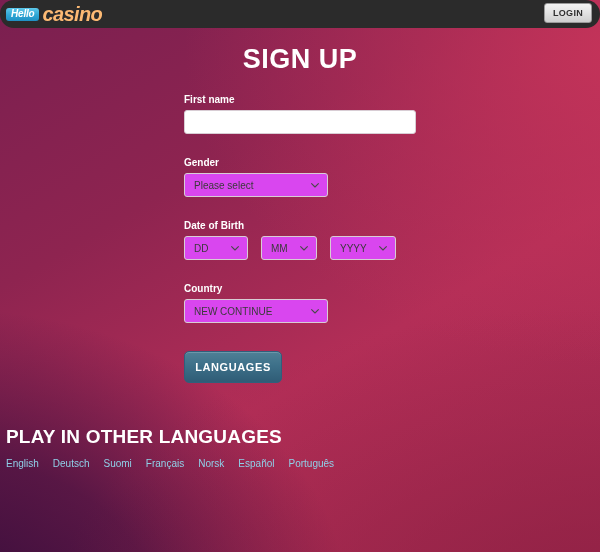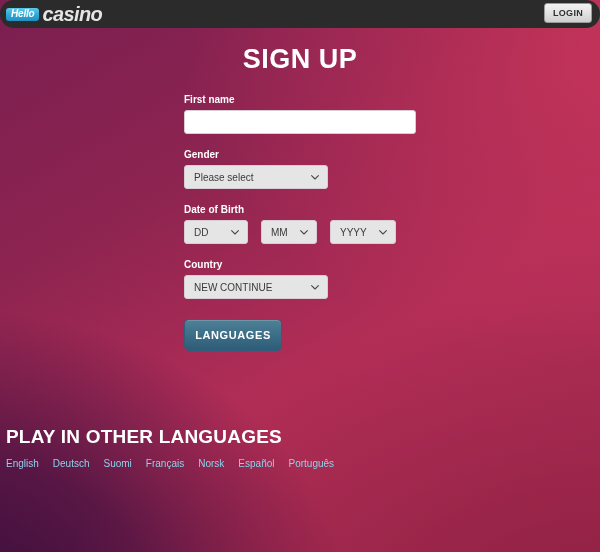--- a/index.html
+++ b/index.html
@@ -75,21 +75,21 @@
     font-weight: bold;
     font-style: italic;
     letter-spacing: -0.2px;
     padding: 1px 5px 2px 5px;
     border-radius: 3px;
     line-height: 1;
     height: 13px;
     box-sizing: border-box;
   }
   .logo-word {
-    color: #e5e5e5;
+    color: #fdba74;
     font-size: 20px;
     font-weight: bold;
     font-style: italic;
     letter-spacing: -0.6px;
     margin-left: 3px;
     line-height: 1;
     position: relative;
     top: 0px;
   }
   .login-btn {
@@ -138,41 +138,41 @@
     margin: 21px auto 0 auto;
   }
 
   .field-label {
     color: #ffffff;
     font-size: 10px;
     font-weight: bold;
     margin-bottom: 5px;
     line-height: 1.1;
   }
-  .field-group { margin-bottom: 15px; }
+  .field-group { margin-bottom: 23px; }
 
   .text-input {
     width: 232px;
     height: 24px;
     background: #ffffff;
     border: 1px solid #d8cdd4;
     border-radius: 3px;
     box-sizing: border-box;
     font-size: 11px;
     color: #333;
     padding: 0 7px;
     outline: none;
     font-family: "Liberation Sans", sans-serif;
   }
 
   .select-box {
     position: relative;
     display: inline-block;
     height: 24px;
-    background: #e5e5e5;
+    background: #d946ef;
     border: 1px solid #d8cdd4;
     border-radius: 3px;
     box-sizing: border-box;
     cursor: pointer;
     vertical-align: top;
   }
   .select-label {
     position: absolute;
     left: 9px;
     top: 0;

